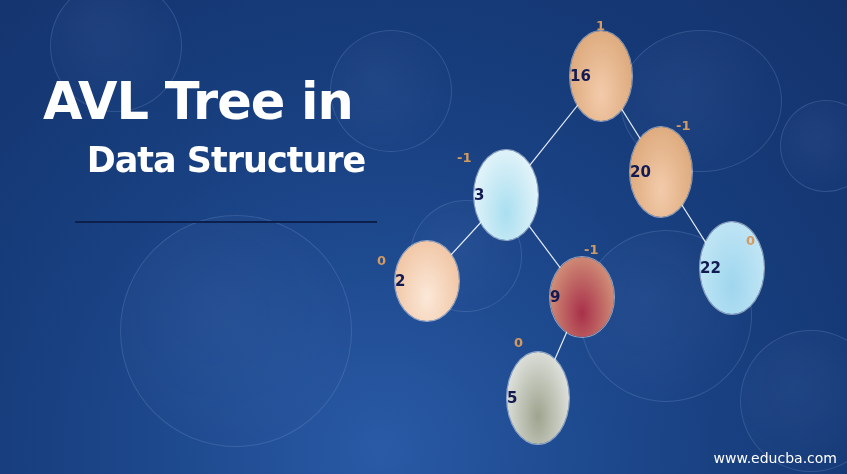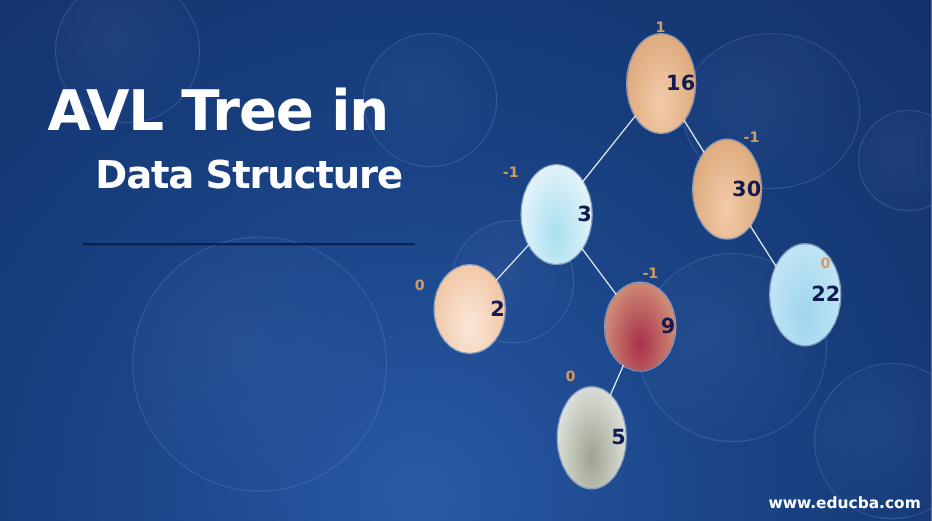--- a/index.html
+++ b/index.html
@@ -7,24 +7,24 @@
     font-family:"DejaVu Sans",sans-serif;
     background:radial-gradient(ellipse at 45% 95%, #2a5aa6 0%, #1e4a8f 30%, #173d7c 60%, #13326b 100%);}
   .bubble{position:absolute;border-radius:50%;border:1.5px solid rgba(140,170,220,0.22);
     background:radial-gradient(circle at 40% 40%, rgba(120,150,210,0.10), rgba(60,90,160,0.05) 70%, transparent);}
   .title{position:absolute;left:0;width:440px;text-align:center;color:#fff;font-weight:bold;
     font-family:"DejaVu Sans",sans-serif;letter-spacing:-1px;}
   .t1{top:72px;font-size:51px;left:-22px;}
   .t2{top:140px;font-size:35px;left:6px;}
   .rule{position:absolute;left:75px;top:221px;width:302px;height:1.5px;background:#0d1f4d;}
   svg.edges{position:absolute;left:0;top:0;}
-  .node{position:absolute;border-radius:50%;display:flex;align-items:center;justify-content:flex-end;
-    color:#121a52;font-weight:bold;font-size:19px;box-shadow:0 0 0 1px rgba(255,255,255,0.5);}
+  .node{position:absolute;border-radius:50%;display:flex;align-items:center;justify-content:flex-start;
+    color:#121a52;font-weight:bold;font-size:15px;box-shadow:0 0 0 1px rgba(255,255,255,0.5);}
   .bf{position:absolute;color:#d49a60;font-weight:bold;font-size:13px;}
-  .footer{position:absolute;right:10px;bottom:8px;color:#fff;font-weight:bold;font-size:14px;margin-left:20px;}
+  .footer{position:absolute;right:10px;bottom:8px;color:#fff;font-weight:normal;font-size:14px;margin-left:20px;}
 </style>
 </head>
 <body>
 
 <div class="bubble" style="left:50px;top:-20px;width:130px;height:130px;"></div>
 <div class="bubble" style="left:120px;top:215px;width:230px;height:230px;"></div>
 <div class="bubble" style="left:330px;top:30px;width:120px;height:120px;"></div>
 <div class="bubble" style="left:620px;top:30px;width:160px;height:140px;"></div>
 <div class="bubble" style="left:580px;top:230px;width:170px;height:170px;"></div>
 <div class="bubble" style="left:740px;top:330px;width:140px;height:140px;"></div>
@@ -43,21 +43,21 @@
     <line x1="661" y1="172" x2="732" y2="284" stroke="#e6eef8" stroke-width="1.2"></line>
     <line x1="582" y1="297" x2="538" y2="398" stroke="#e6eef8" stroke-width="1.2"></line>
   </svg>
 
 <div id="tree">
     <div class="node" style="left: 570px; top: 31px; width: 62px; height: 90px; background: radial-gradient(at 50% 70%, rgb(243, 203, 171) 0%, rgb(217, 164, 116) 90%);">
       <span>16</span>
     </div>
     <div class="bf" style="left: 596px; top: 18px;">1</div>
     <div class="node" style="left: 630px; top: 127px; width: 62px; height: 90px; background: radial-gradient(at 50% 70%, rgb(243, 203, 171) 0%, rgb(217, 164, 116) 90%);">
-      <span>30</span>
+      <span>20</span>
     </div>
     <div class="bf" style="left: 676px; top: 118px;">-1</div>
     <div class="node" style="left: 474px; top: 150px; width: 64px; height: 90px; background: radial-gradient(at 50% 70%, rgb(169, 223, 240) 0%, rgb(238, 247, 251) 90%);">
       <span>3</span>
     </div>
     <div class="bf" style="left: 457px; top: 150px;">-1</div>
     <div class="node" style="left: 395px; top: 241px; width: 64px; height: 80px; background: radial-gradient(at 50% 70%, rgb(251, 232, 216) 0%, rgb(239, 192, 156) 90%);">
       <span>2</span>
     </div>
     <div class="bf" style="left: 377px; top: 253px;">0</div>

